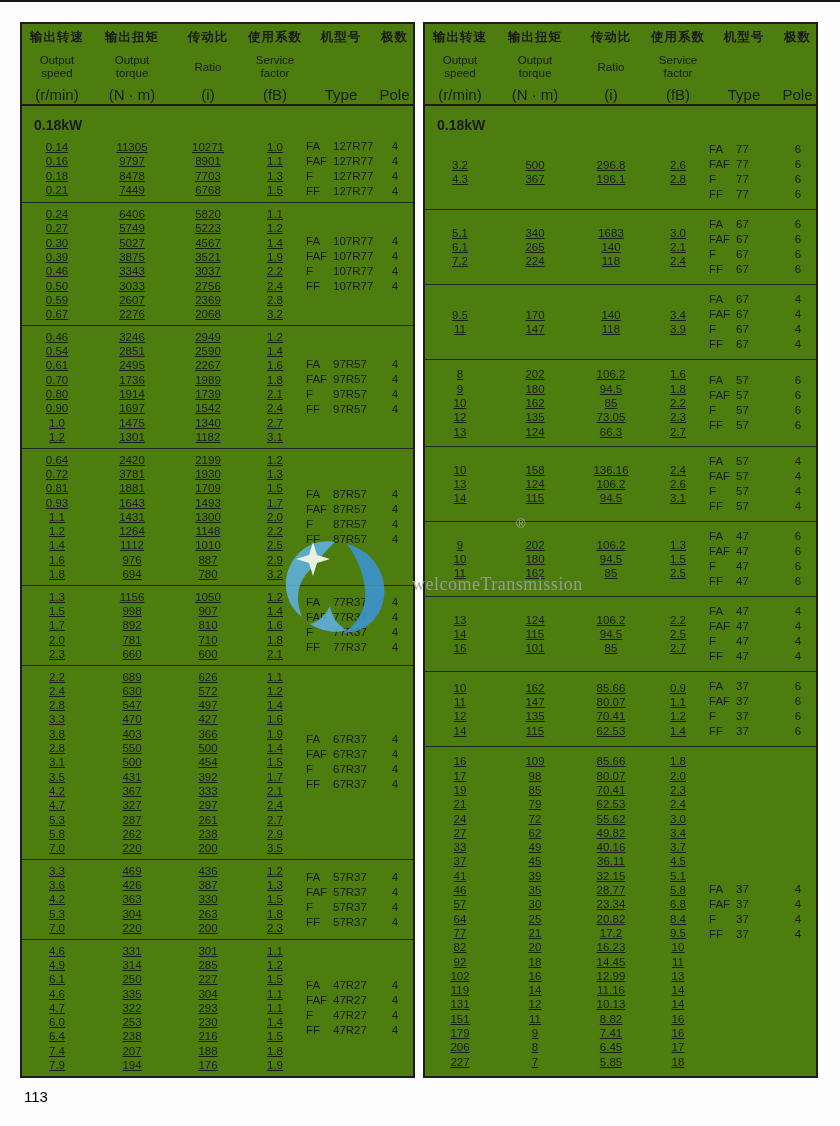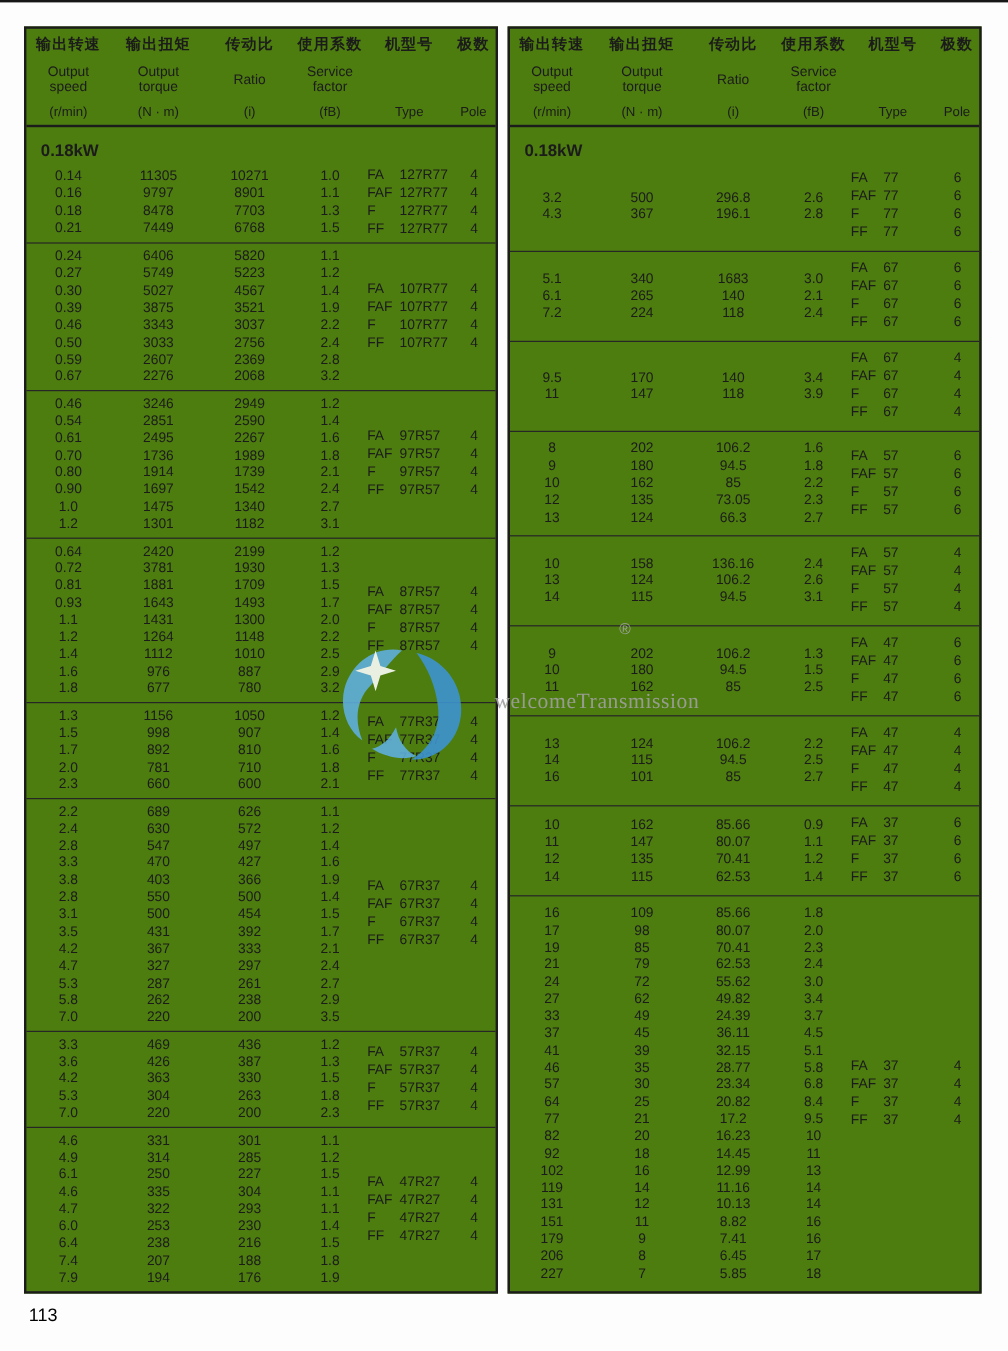--- a/index.html
+++ b/index.html
@@ -22,29 +22,29 @@
   .spec-table.right { left:423px; }
 
   .thead {
     display:grid; grid-template-columns:70px 80px 72px 62px 70px 37px;
     border-bottom:2px solid #1c1c1c; height:82px; padding:5px 0 3px 0; flex:0 0 auto;
   }
   .hcell { display:flex; flex-direction:column; align-items:center; }
   .hcell .zh { font-weight:bold; font-size:12.5px; letter-spacing:1px; white-space:nowrap; }
   .hcell .mid { flex:1; display:flex; flex-direction:column; justify-content:center; align-items:center; }
   .hcell .enline { font-size:11.5px; line-height:13px; }
-  .hcell .unit { font-size:11px; line-height:13px; }
+  .hcell .unit { font-size:15px; line-height:13px; }
 
   .kw { flex:0 0 auto; font-weight:bold; font-size:14px; padding:11px 0 2px 12px; }
 
   .groups { flex:1; display:flex; flex-direction:column; }
   .group { flex:1 1 auto; display:flex; align-items:center; padding:3px 0; }
   .group + .group { border-top:1.5px solid #262626; }
 
-  .rows { width:284px; display:flex; flex-direction:column; justify-content:flex-end; }
+  .rows { width:284px; display:flex; flex-direction:column; justify-content:flex-end;text-decoration:underline; }
   .row { display:grid; grid-template-columns:70px 80px 72px 62px; line-height:14.3px; }
   .cell { font-size:11.5px; text-align:center; white-space:nowrap; }
 
   .types { flex:1; display:flex; flex-direction:column; justify-content:center; }
   .typerow { display:flex; align-items:baseline; line-height:15px; font-size:11.5px; white-space:nowrap; }
   .tprefix { display:inline-block; width:27px; }
   .tcode { flex:1; }
   .tpole { width:26px; text-align:center; margin-right:5px; }
 
   .page-number { position:absolute; left:24px; top:1088px; font-size:15px; color:#000000; }
@@ -355,21 +355,21 @@
             <div class="cell fb">2.5</div>
           </div>
           <div class="row">
             <div class="cell speed">1.6</div>
             <div class="cell torque">976</div>
             <div class="cell ratio">887</div>
             <div class="cell fb">2.9</div>
           </div>
           <div class="row">
             <div class="cell speed">1.8</div>
-            <div class="cell torque">677</div>
+            <div class="cell torque">694</div>
             <div class="cell ratio">780</div>
             <div class="cell fb">3.2</div>
           </div>
         </div>
         <div class="types">
           <div class="typerow">
             <span class="tprefix">FA</span>
             <span class="tcode">87R57</span>
             <span class="tpole">4</span>
           </div>
@@ -1126,21 +1126,21 @@
           </div>
           <div class="row">
             <div class="cell speed">27</div>
             <div class="cell torque">62</div>
             <div class="cell ratio">49.82</div>
             <div class="cell fb">3.4</div>
           </div>
           <div class="row">
             <div class="cell speed">33</div>
             <div class="cell torque">49</div>
-            <div class="cell ratio">24.39</div>
+            <div class="cell ratio">40.16</div>
             <div class="cell fb">3.7</div>
           </div>
           <div class="row">
             <div class="cell speed">37</div>
             <div class="cell torque">45</div>
             <div class="cell ratio">36.11</div>
             <div class="cell fb">4.5</div>
           </div>
           <div class="row">
             <div class="cell speed">41</div>

